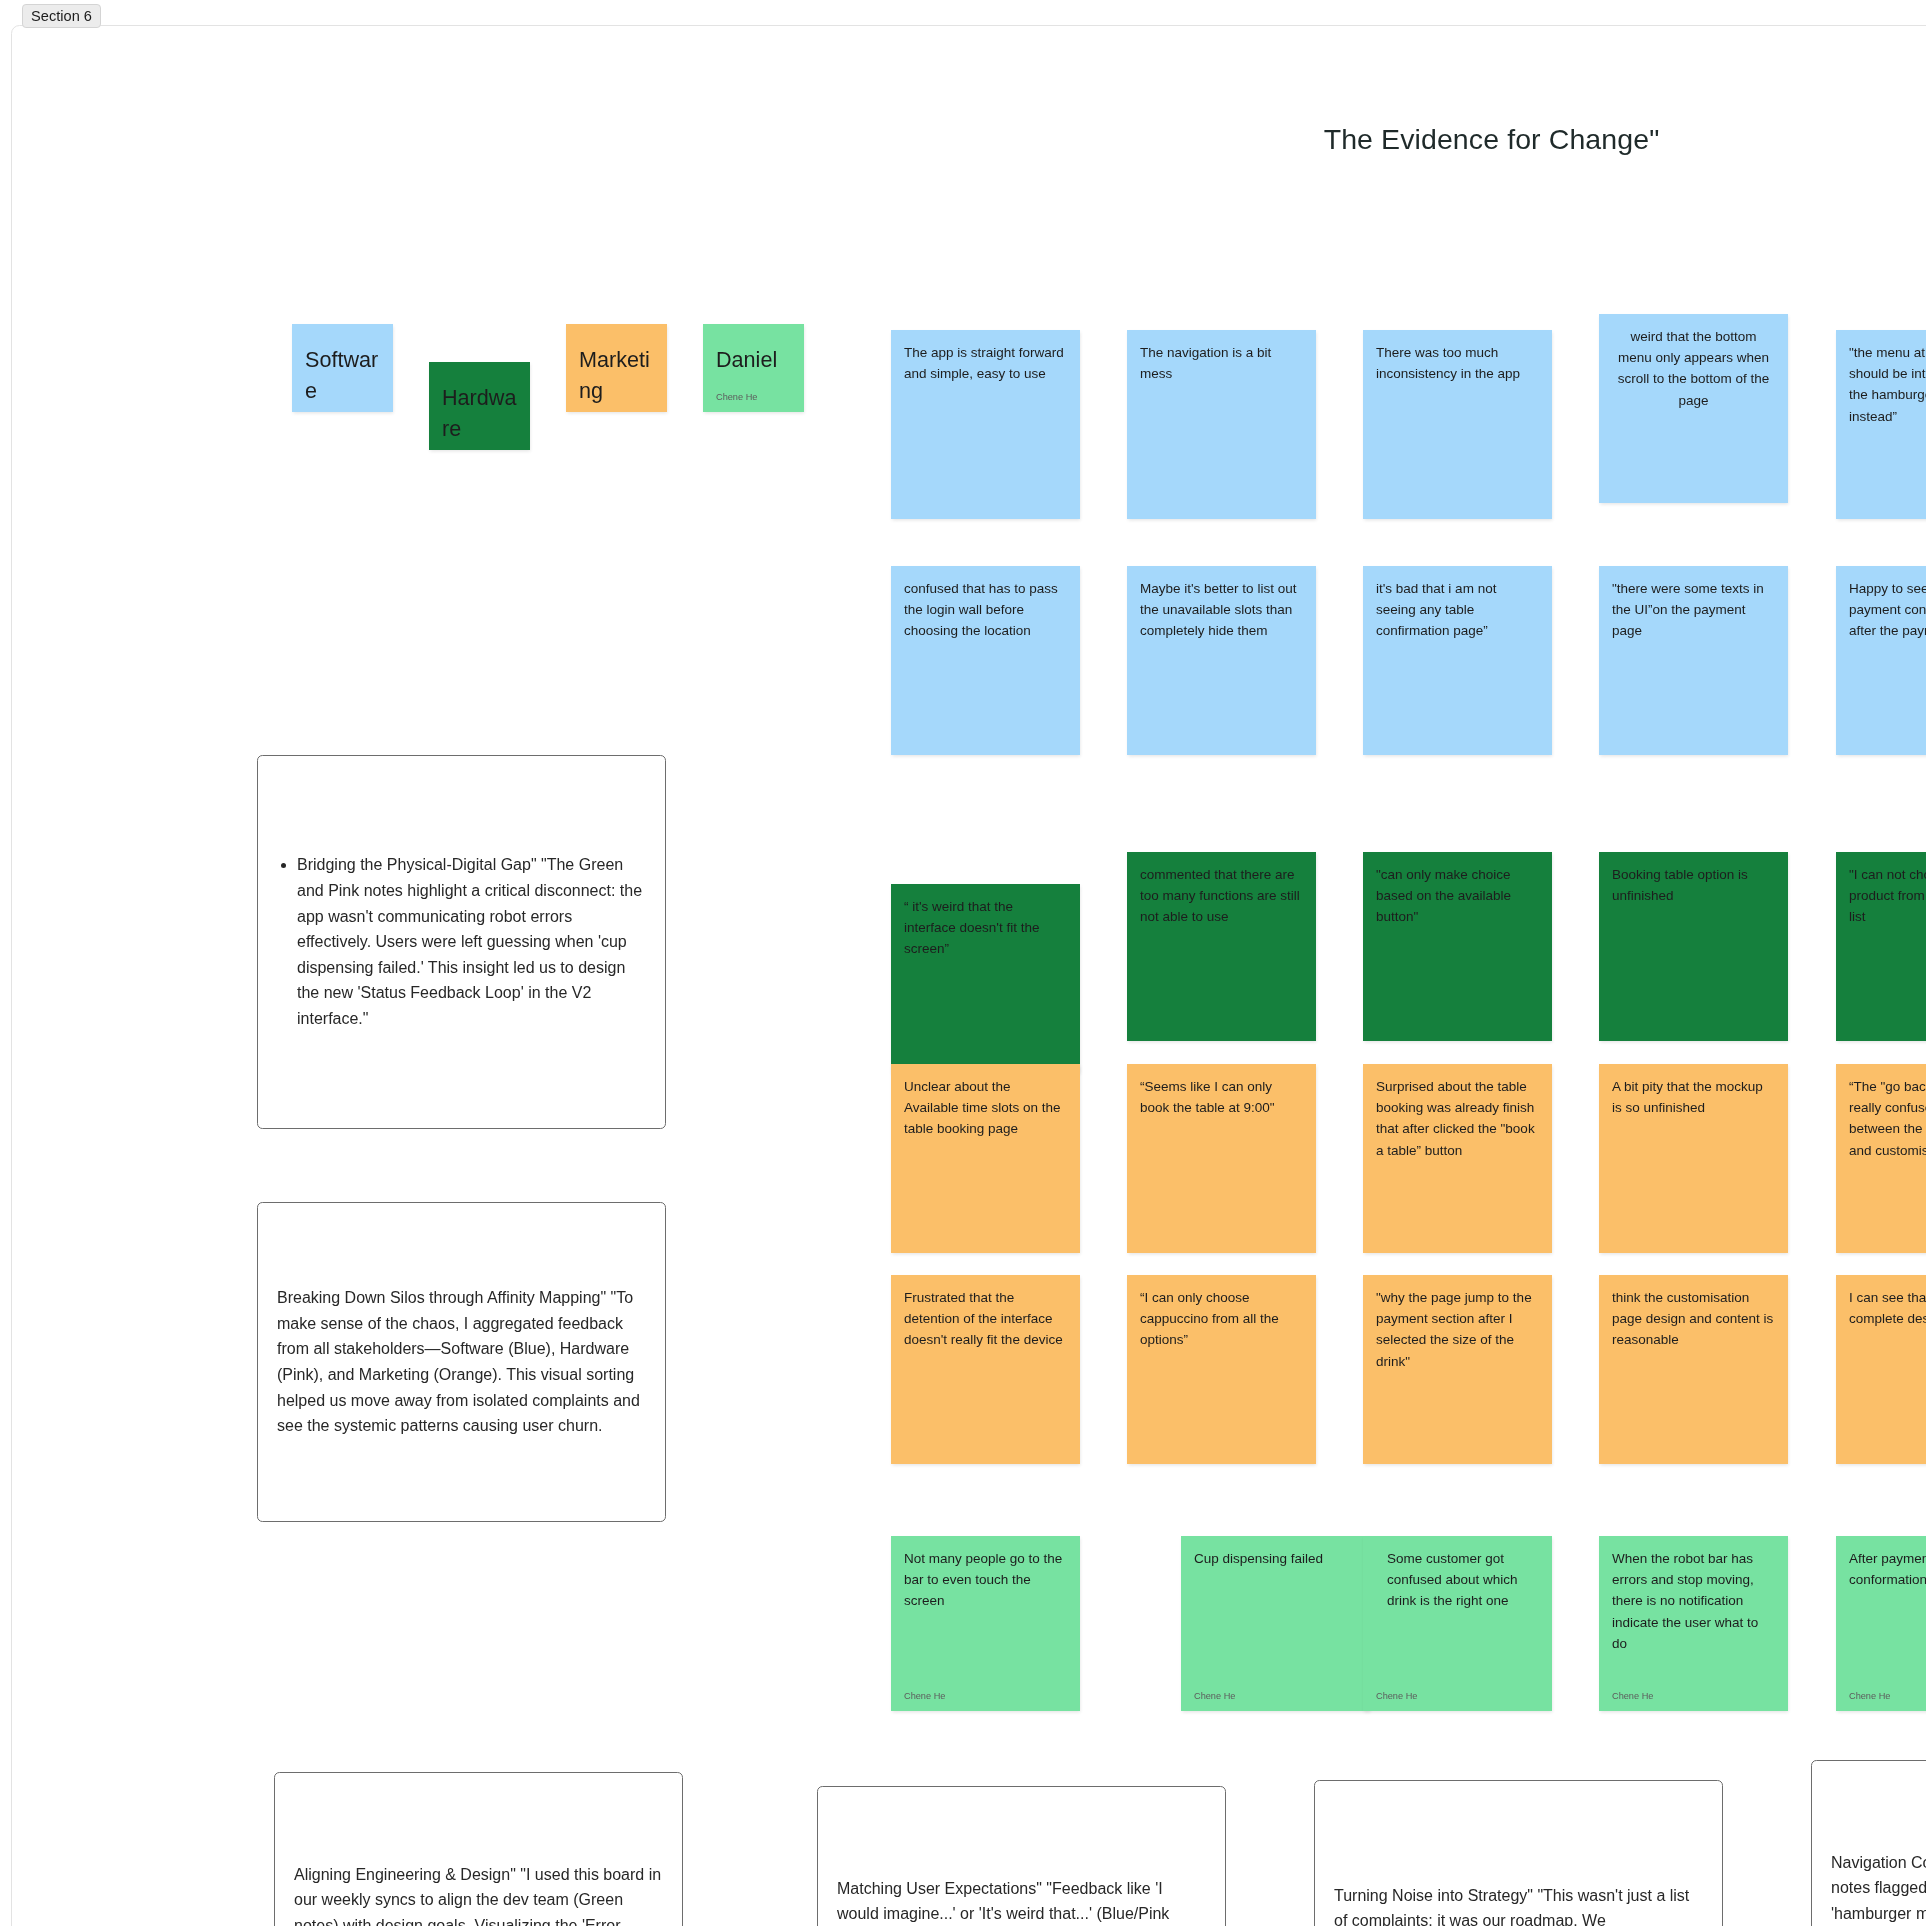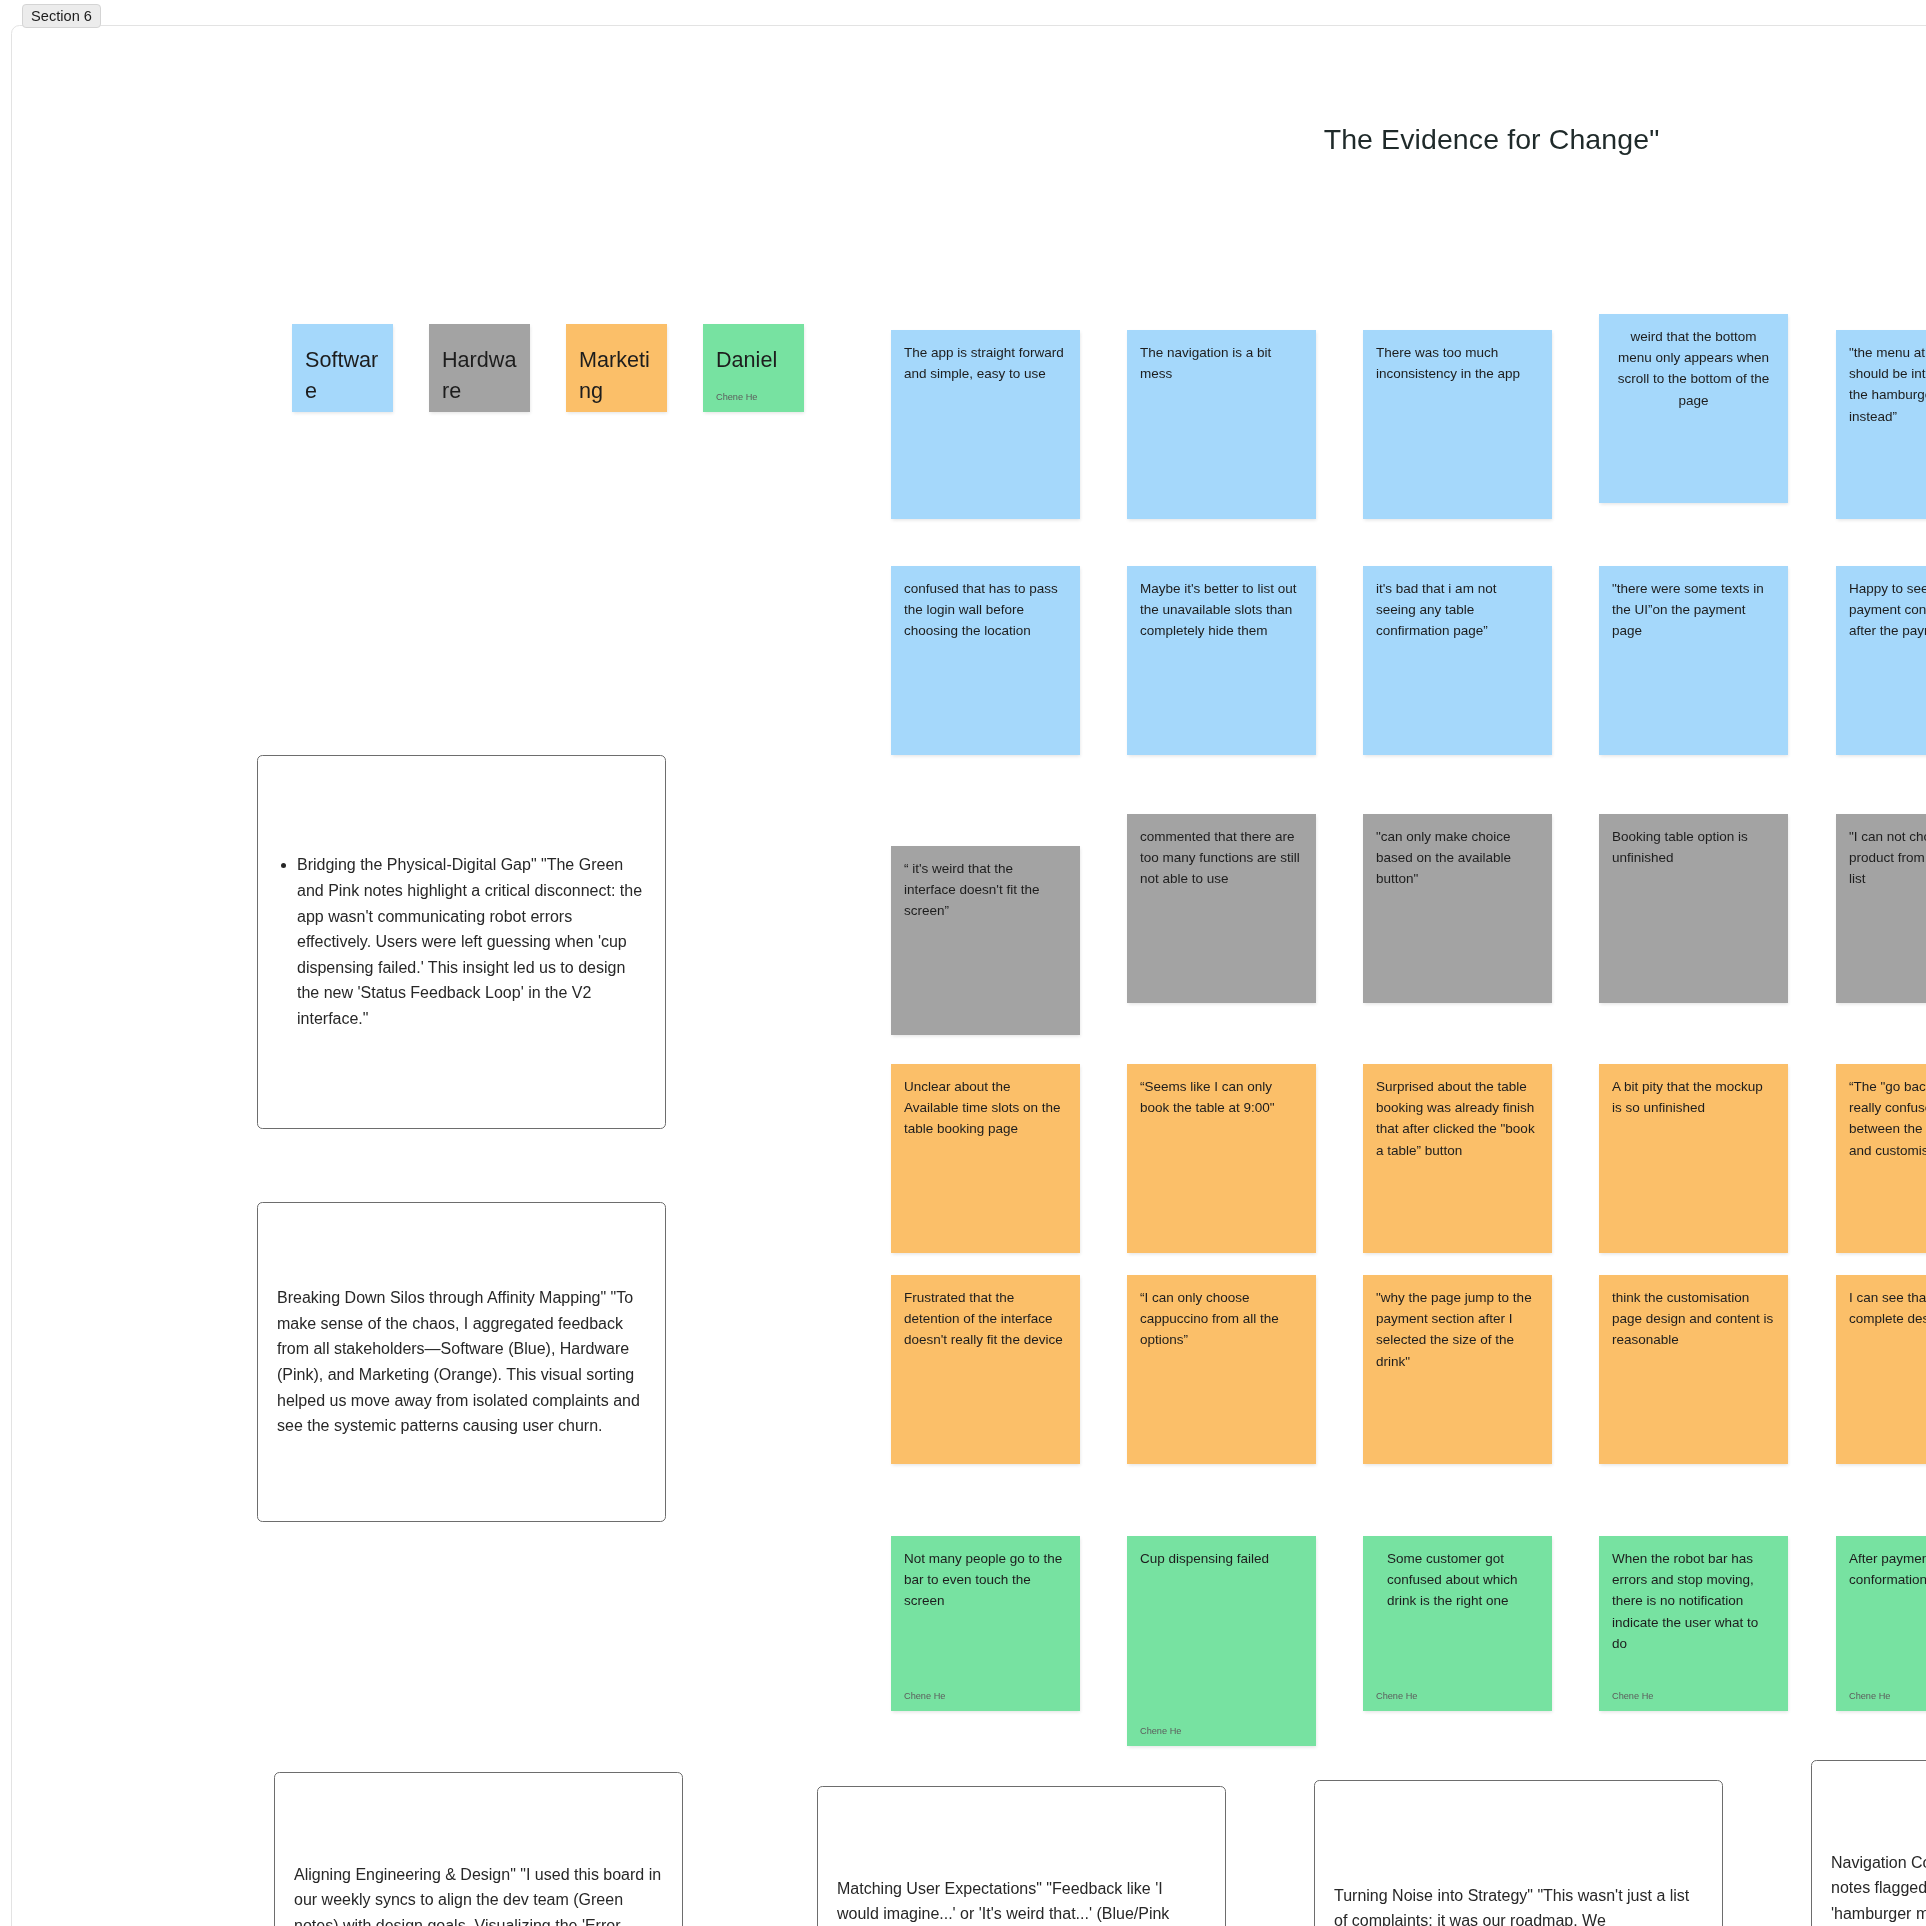--- a/index.html
+++ b/index.html
@@ -76,21 +76,21 @@
   }
   .note .author {
     position: absolute;
     left: 13px;
     bottom: 10px;
     font-size: 9.2px;
     color: #5c5c5c;
     line-height: 1;
   }
   .c-blue   { background: #a5d8fb; }
-  .c-pink   { background: #a3a3a3; }
+  .c-pink   { background: #15803d; margin-top: 38px; }
   .c-orange { background: #fbbf69; }
   .c-green  { background: #77e2a1; }
 
   
   .anno {
     position: absolute;
     box-sizing: border-box;
     background: #ffffff;
     border: 1.2px solid #6d6d6d;
     border-radius: 5.4px;
@@ -153,21 +153,21 @@
   <div class="note c-orange" style="left:1599px; top:1064px; width:189px; height:189px;"><span>A bit pity that the mockup is so unfinished</span></div>
   <div class="note c-orange" style="left:1836px; top:1064px; width:189px; height:189px;"><span>“The "go back” function really confused me between the homepage and customised drink page</span></div>
 
   <div class="note c-orange" style="left:891px; top:1275px; width:189px; height:189px;"><span>Frustrated that the detention of the interface doesn't really fit the device</span></div>
   <div class="note c-orange" style="left:1127px; top:1275px; width:189px; height:189px;"><span>“I can only choose cappuccino from all the options”</span></div>
   <div class="note c-orange" style="left:1363px; top:1275px; width:189px; height:189px;"><span>"why the page jump to the payment section after I selected the size of the drink"</span></div>
   <div class="note c-orange" style="left:1599px; top:1275px; width:189px; height:189px;"><span>think the customisation page design and content is reasonable</span></div>
   <div class="note c-orange" style="left:1836px; top:1275px; width:189px; height:189px;"><span>I can see that there is a complete design mind-map</span></div>
 
   <div class="note c-green" style="left:891px; top:1536px; width:189px; height:175px;"><span>Not many people go to the bar to even touch the screen</span><span class="author">Chene He</span></div>
-  <div class="note c-green" style="left:1127px; top:1536px; width:189px; height:210px;"><span>Cup dispensing failed</span><span class="author">Chene He</span></div>
+  <div class="note c-green" style="left:1181px; top:1536px; width:189px; height:175px;"><span>Cup dispensing failed</span><span class="author">Chene He</span></div>
   <div class="note c-green" style="left:1363px; top:1536px; width:189px; height:175px;padding-left:24px;"><span>Some customer got confused about which drink is the right one</span><span class="author">Chene He</span></div>
   <div class="note c-green" style="left:1599px; top:1536px; width:189px; height:175px;"><span>When the robot bar has errors and stop moving, there is no notification indicate the user what to do</span><span class="author">Chene He</span></div>
   <div class="note c-green" style="left:1836px; top:1536px; width:189px; height:175px;"><span>After payment, there is no conformation from screen</span><span class="author">Chene He</span></div>
 
   <div class="anno" style="left:257px; top:755px; width:409px; height:374px;">
     <div class="inner">
       <ul>
           <li>Bridging the Physical-Digital Gap" "The Green and Pink notes highlight a critical disconnect: the app wasn't communicating robot errors effectively. Users were left guessing when 'cup dispensing failed.' This insight led us to design the new 'Status Feedback Loop' in the V2 interface."</li>
         </ul>
     </div>

